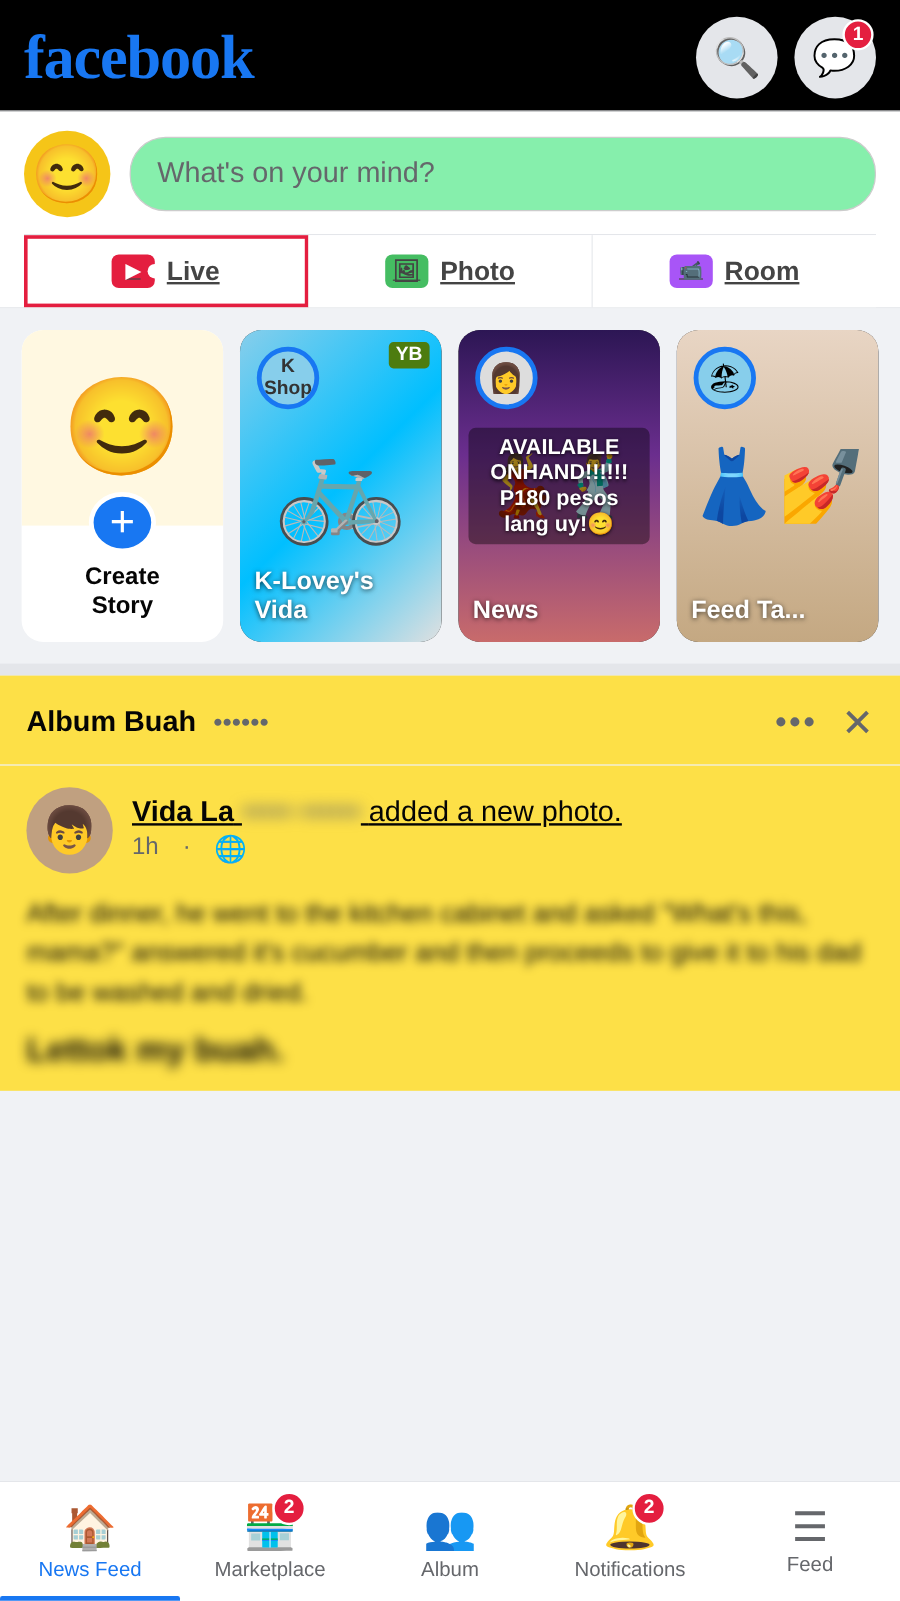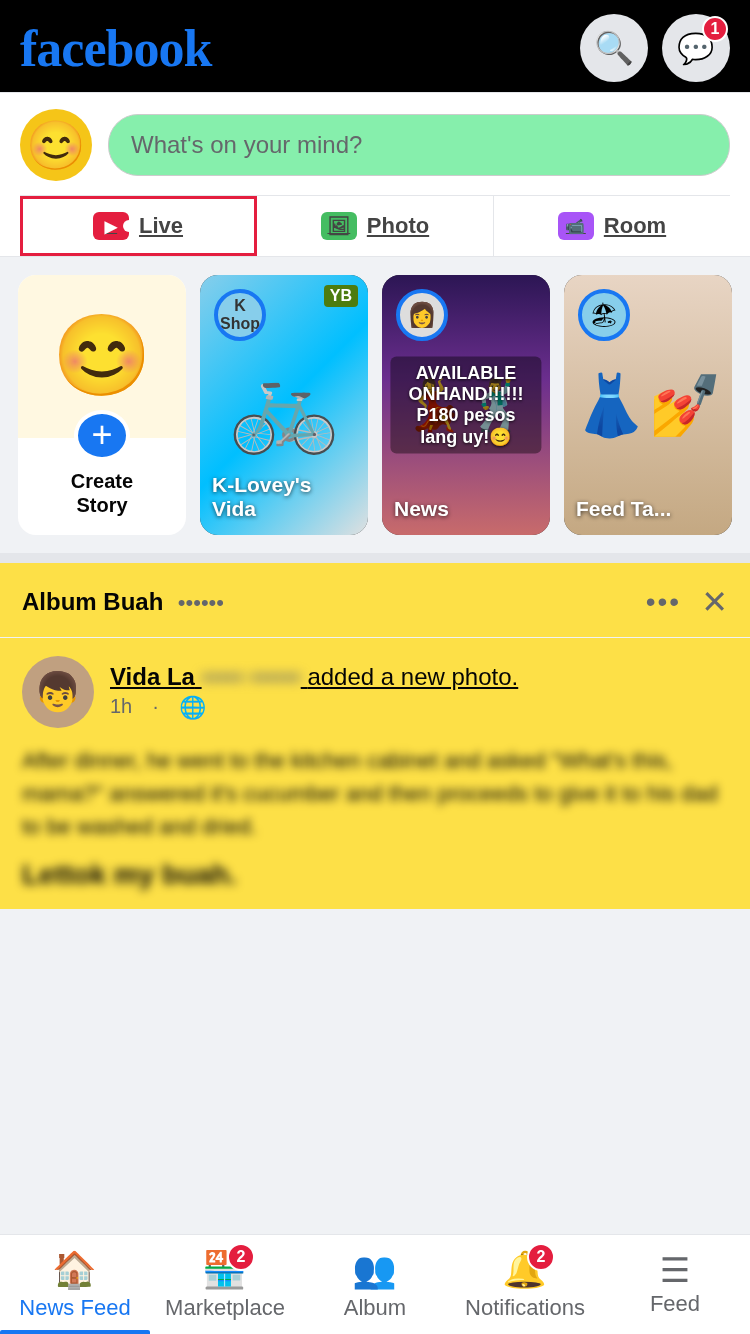--- a/index.html
+++ b/index.html
@@ -465,21 +465,21 @@
       color: #1877f2;
     }
     .nav-item.active .nav-icon {
       color: #1877f2;
     }
     .nav-icon {
       font-size: 36px;
       color: #65676b;
     }
     .nav-label {
-      font-size: 22px;
+      font-size: 17px;
       color: #65676b;
     }
     .nav-badge {
       position: absolute;
       top: 8px;
       right: calc(50% - 30px);
       background: #e41e3f;
       color: white;
       border-radius: 50%;
       width: 28px;

